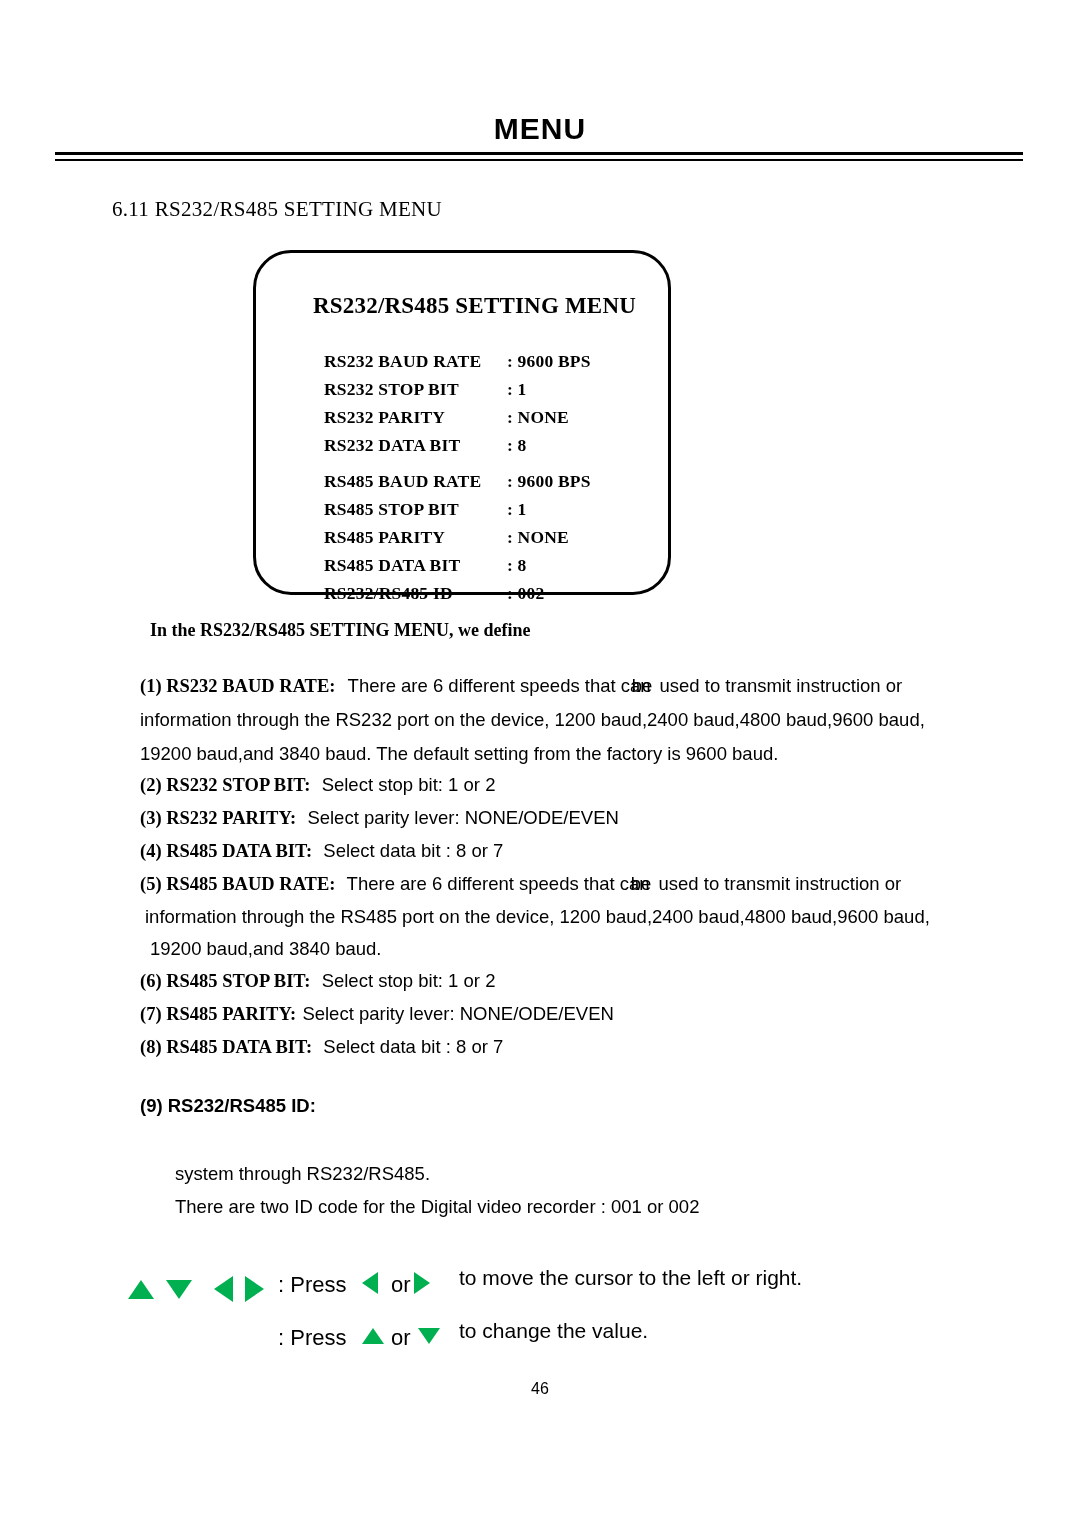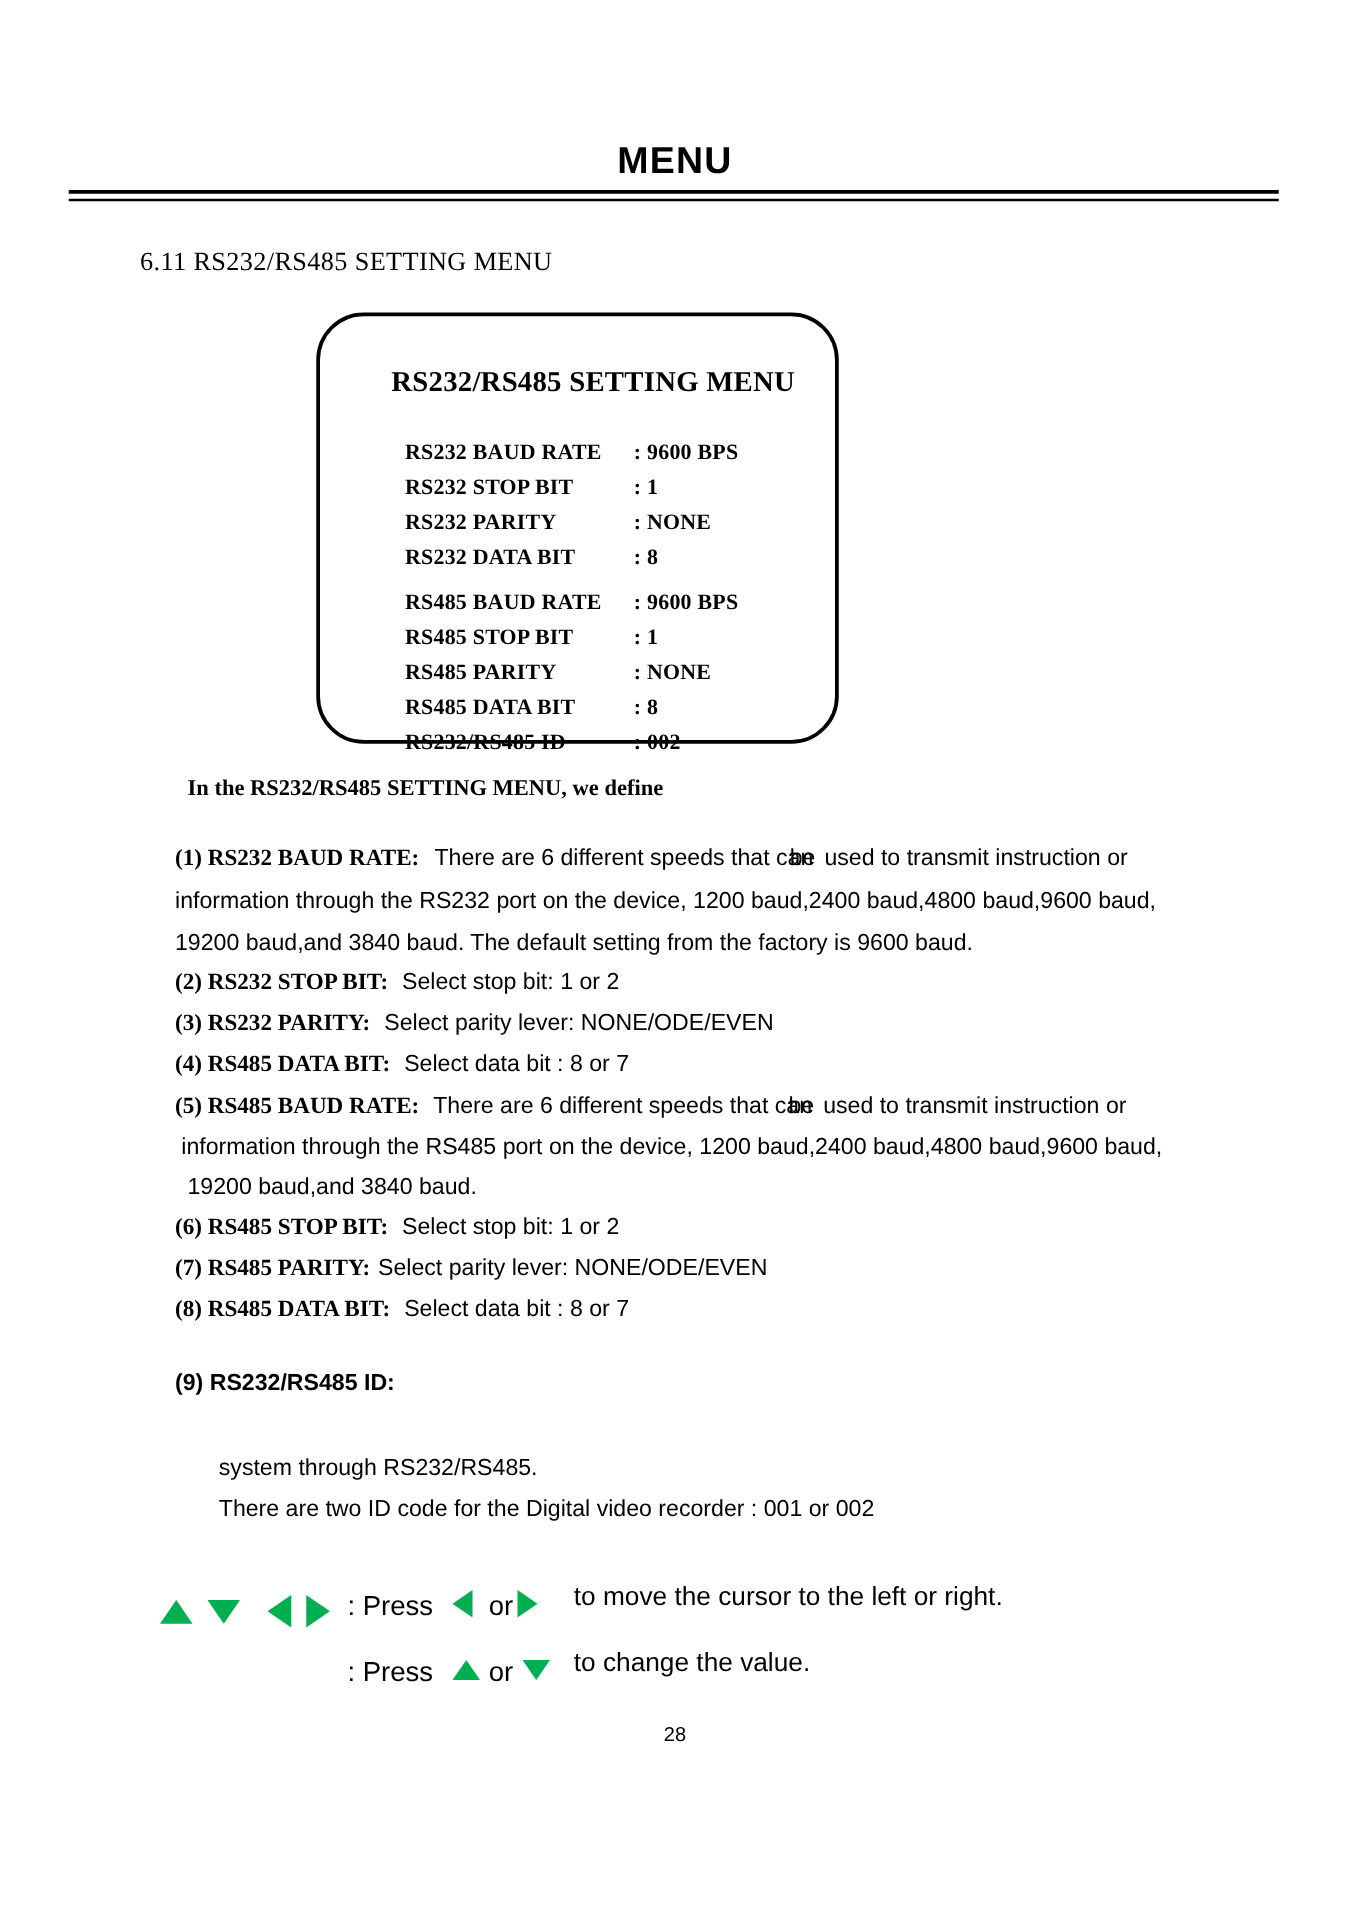--- a/index.html
+++ b/index.html
@@ -331,15 +331,15 @@
   <div class="instr instr-small" style="left:278px; top:1325px;">: Press</div>
   <div class="glyph-row" style="left:362px; top:1328px;">
     <span class="tri tri-sm-up"></span>
   </div>
   <div class="instr instr-small" style="left:391px; top:1325px;">or</div>
   <div class="glyph-row" style="left:418px; top:1328px;">
     <span class="tri tri-sm-down"></span>
   </div>
   <div class="instr" style="left:459px; top:1319px;">to change the value.</div>
 
-  <div class="page-num">28</div>
+  <div class="page-num">46</div>
 
 </div>
 
 </body></html>

